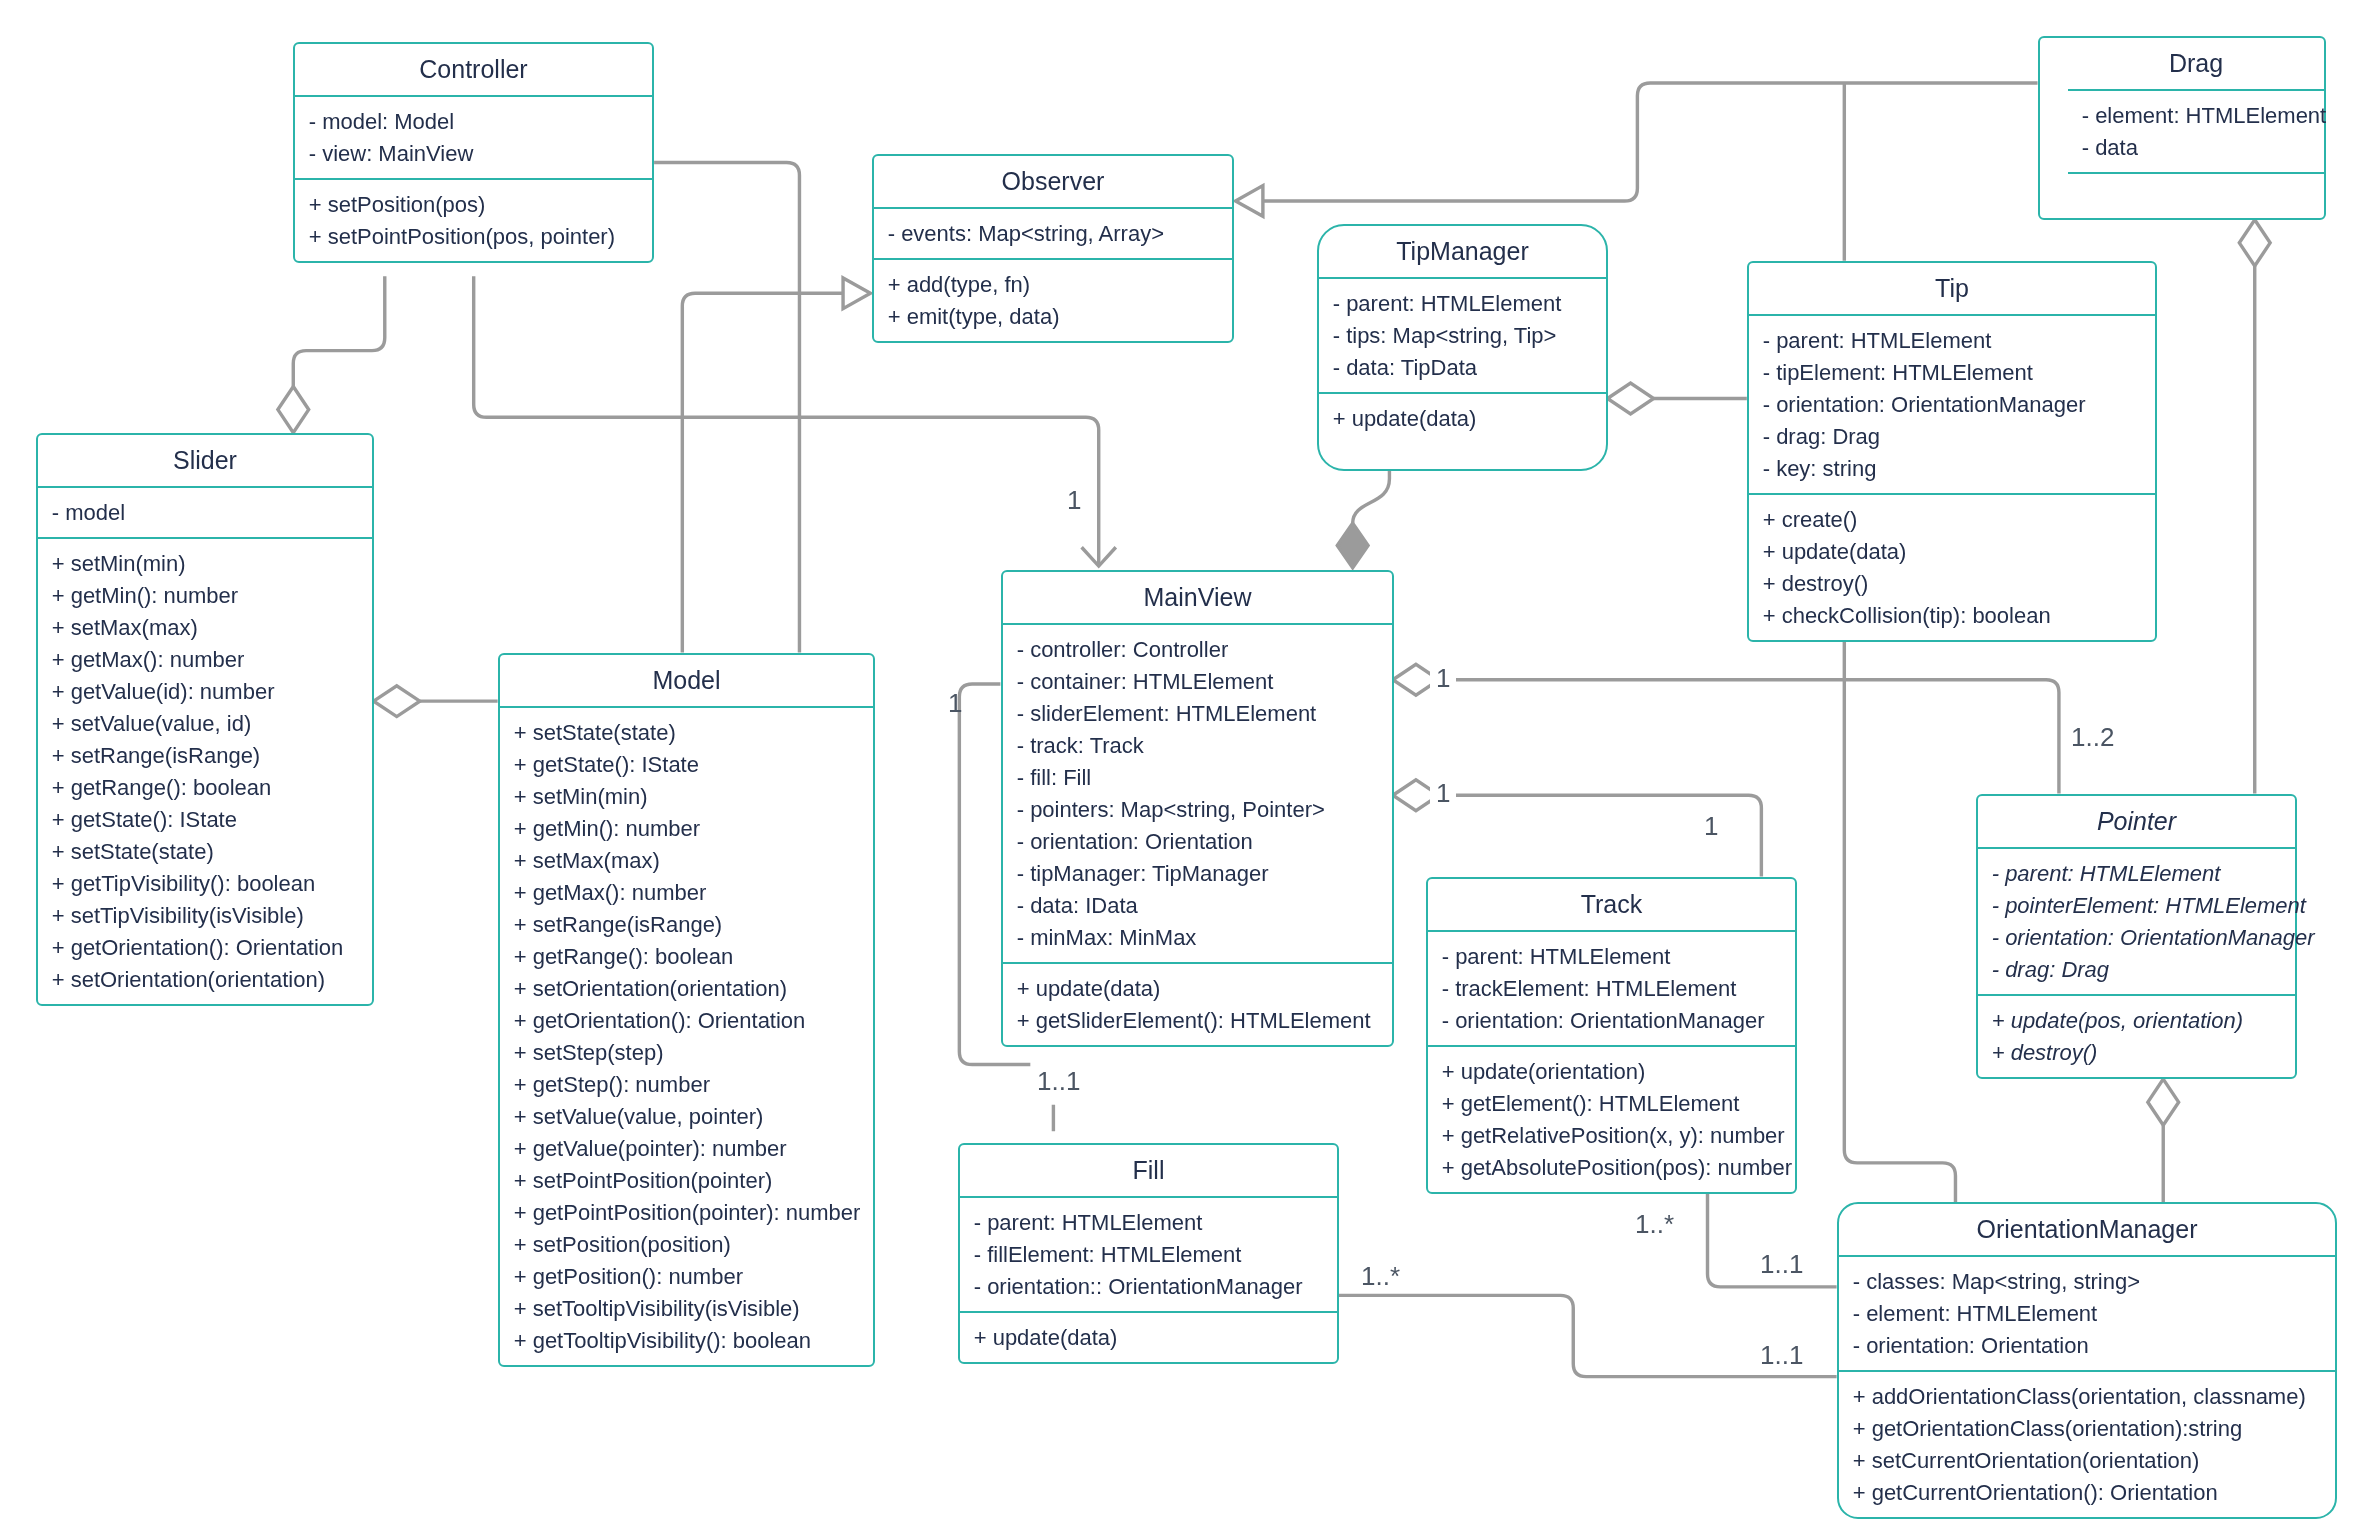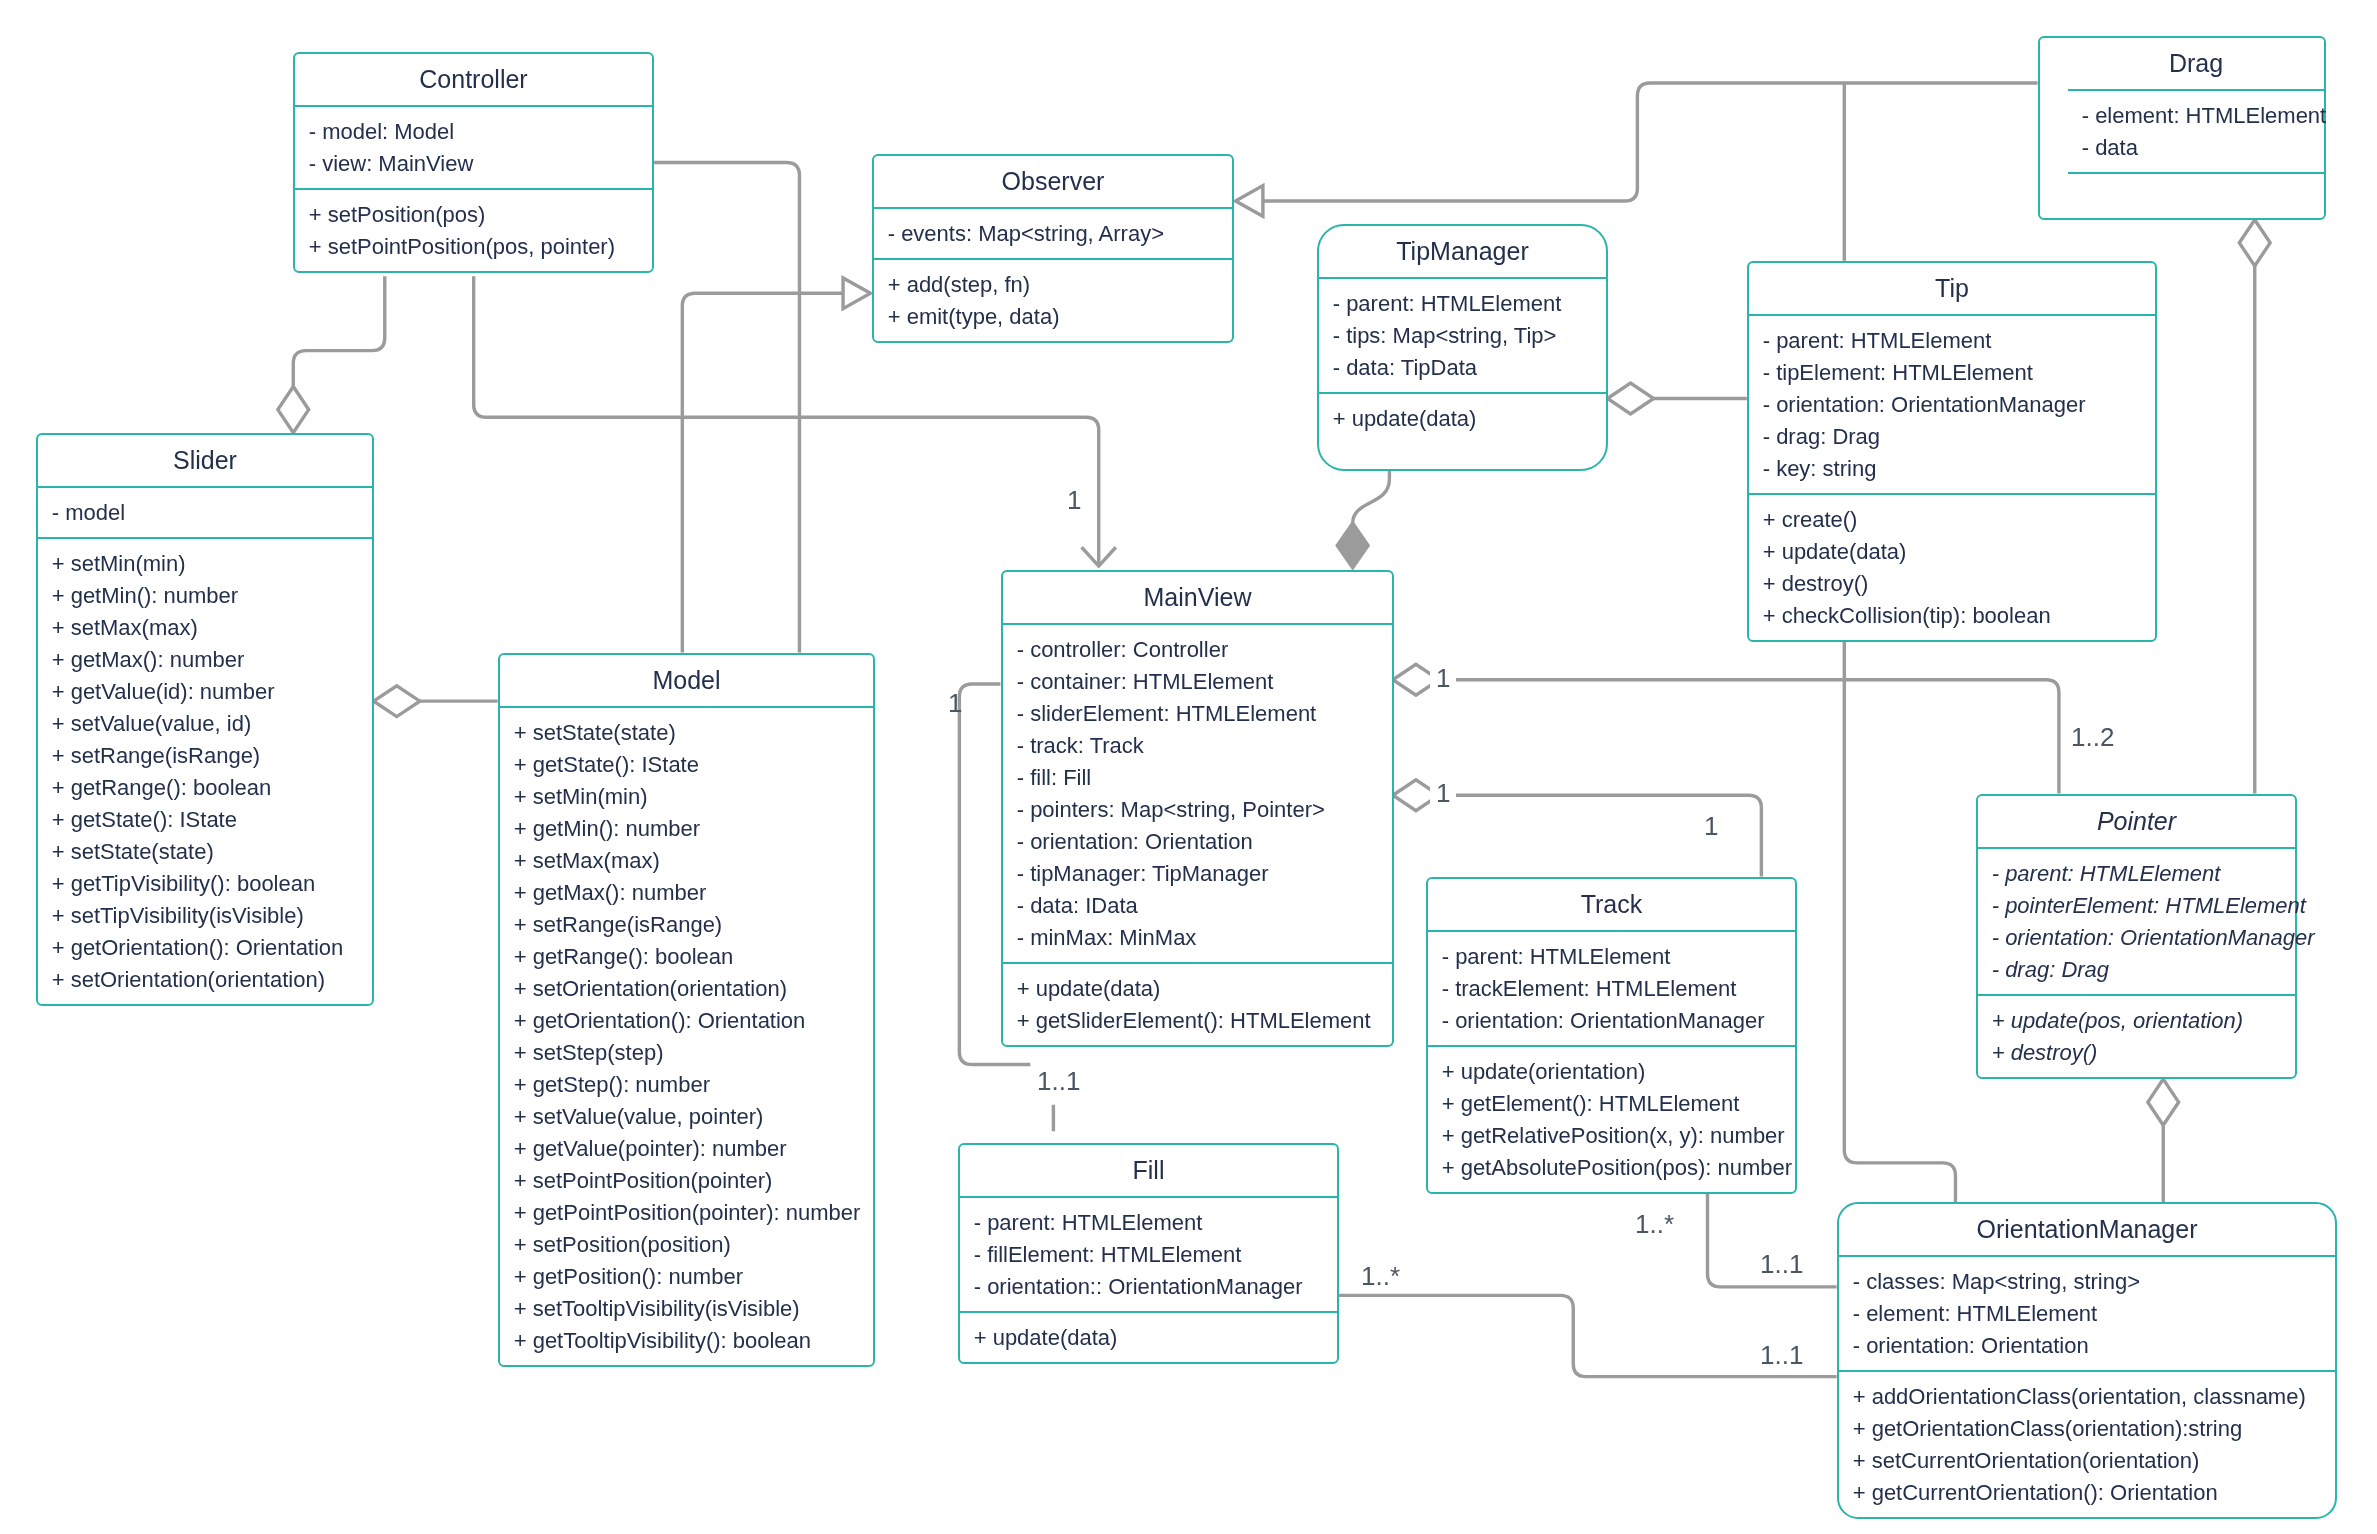--- a/index.html
+++ b/index.html
@@ -67,39 +67,39 @@
 
     <polygon class="hollow" points="2530,1262 2548,1289 2530,1316 2512,1289"></polygon>
     <path d="M2530,1316 L2530,1406"></path>
 
     <path d="M2157,750 L2157,1345 Q2157,1360 2172,1360 L2272,1360 Q2287,1360 2287,1375 L2287,1406"></path>
 
     <polygon class="hollow" points="2637,257 2655,284 2637,311 2619,284"></polygon>
     <path d="M2637,311 L2637,928"></path>
   </svg>
 
-  <div class="uml-class" style="left:293px;top:52px;width:361px;">
+  <div class="uml-class" style="left:293px;top:42px;width:361px;">
     <div class="uml-title">Controller</div>
     <div class="uml-section">
         <div class="uml-line">- model: Model</div>
         <div class="uml-line">- view: MainView</div>
       </div>
     <div class="uml-section">
         <div class="uml-line">+ setPosition(pos)</div>
         <div class="uml-line">+ setPointPosition(pos, pointer)</div>
       </div>
   </div>
 
   <div class="uml-class" style="left:872px;top:154px;width:362px;">
     <div class="uml-title">Observer</div>
     <div class="uml-section">
         <div class="uml-line">-  events: Map&lt;string, Array&gt;</div>
       </div>
     <div class="uml-section">
-        <div class="uml-line">+ add(step, fn)</div>
+        <div class="uml-line">+ add(type, fn)</div>
         <div class="uml-line">+ emit(type, data)</div>
       </div>
   </div>
 
   <div class="uml-class" style="left:2038px;top:36px;width:288px;padding-left:28px;">
     <div class="uml-title">Drag</div>
     <div class="uml-section">
         <div class="uml-line">- element: HTMLElement</div>
         <div class="uml-line">- data</div>
       </div>

